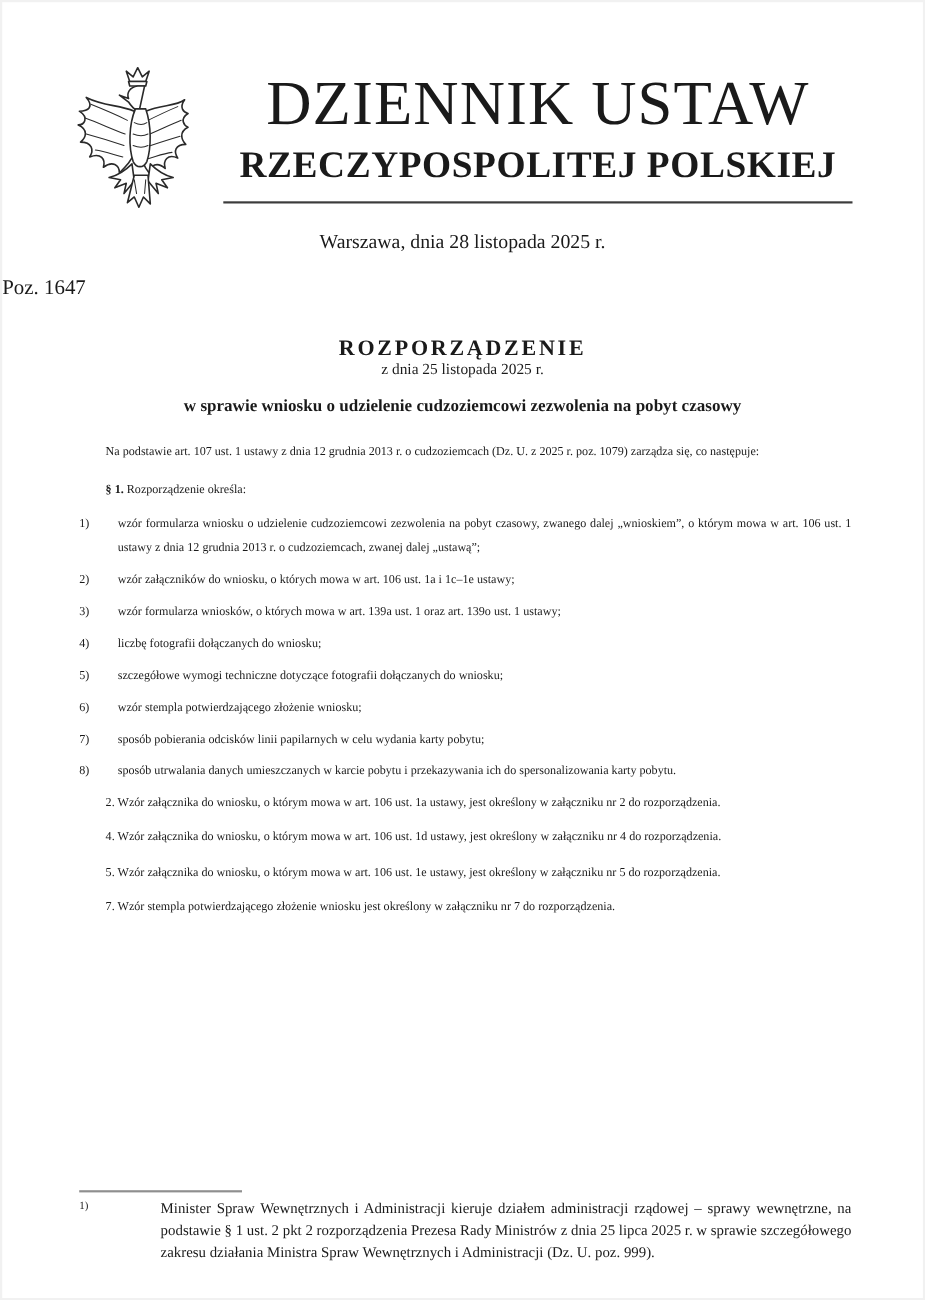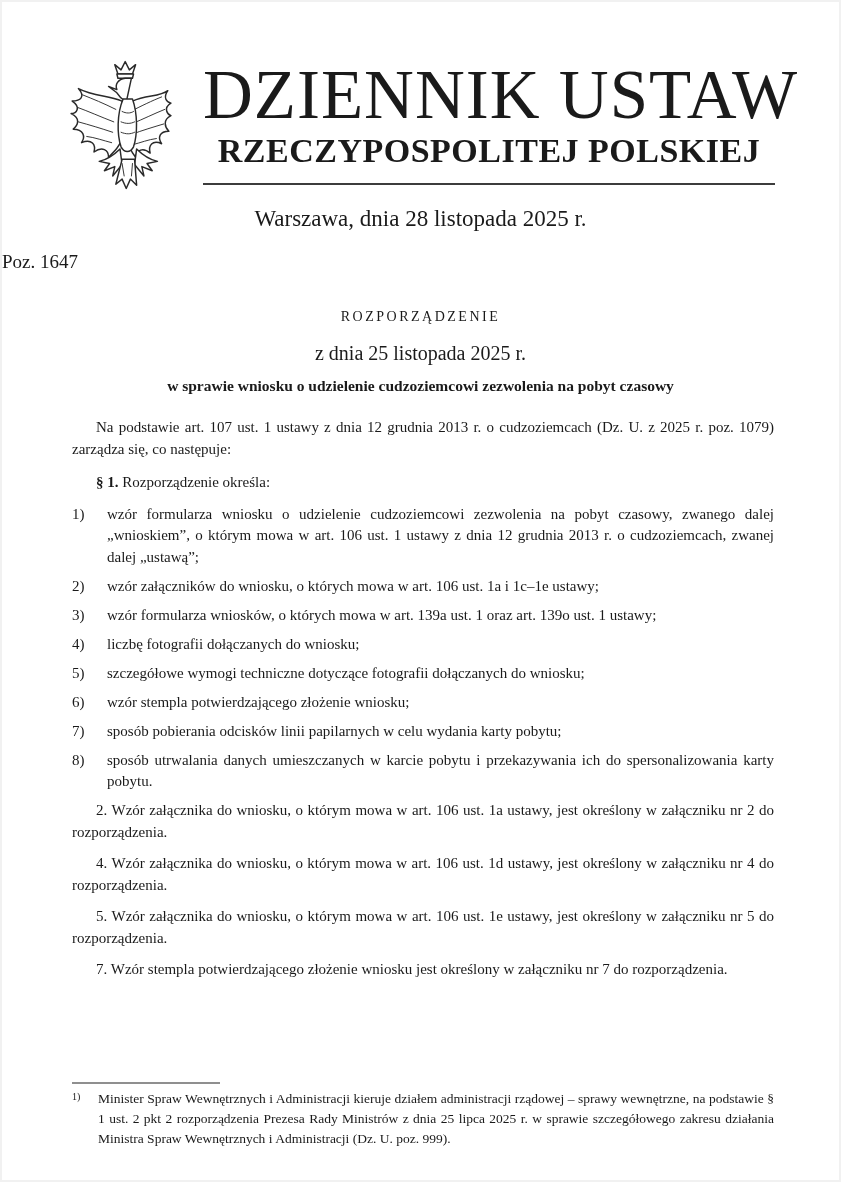--- a/index.html
+++ b/index.html
@@ -26,80 +26,80 @@
   .eagle svg { width: 100%; height: 100%; }
   .masthead-titles {
     margin: 55px 64px 0 201px;
     width: 572px;
     text-align: center;
     border-bottom: 2.5px solid #3c3c3c;
     padding-bottom: 8px;
     padding-top: 6px;
   }
   .journal-title {
-    font-size: 69px;
+    font-size: 57px;
     line-height: 64px;
     letter-spacing: 1px;
     white-space: nowrap;
     font-weight: 400;
   }
   .journal-subtitle {
     font-size: 34px;
     line-height: 48px;
     letter-spacing: 0.5px;
     white-space: nowrap;
     font-weight: 700;
   }
 
   
   .dateline {
     margin-top: 22px;
     text-align: center;
-    font-size: 23px;
+    font-size: 18px;
     line-height: 24px;
   }
   .poz {
     margin-top: 19px;
     text-align: left;
     font-size: 19px;
     line-height: 24px;
   }
 
   
   .act-title { margin-top: 33px; text-align: center; }
   .act-type {
-    font-weight: normal;
-    font-size: 14px;
+    font-weight: bold;
+    font-size: 20px;
     line-height: 20px;
     letter-spacing: 2.5px;
   }
   .act-issuer {
     margin-top: 8px;
     font-weight: bold;
     font-size: 15.5px;
     line-height: 20px;
     letter-spacing: 2.5px;
   }
   .act-issuer sup { font-size: 10px; letter-spacing: 0; }
   .act-date {
-    margin-top: 16px;
-    font-size: 20px;
+    margin-top: 0;
+    font-size: 14px;
     line-height: 20px;
   }
   .act-subject {
     margin-top: 13px;
     font-weight: bold;
     font-size: 15.5px;
     line-height: 20px;
   }
 
   
   .content {
     margin: 21px 65px 0 70px;
-    font-size: 15px;
+    font-size: 11px;
     line-height: 21.5px;
     text-align: justify;
   }
   .content p { margin: 0 0 10px 0; text-indent: 24px; }
   .content p.tight { margin-bottom: 12px; }
   .bold { font-weight: bold; }
 
   .list { margin: 2px 0 6px 0; }
   .item { display: flex; margin-bottom: 7.5px; }
   .item .num { flex: 0 0 35px; text-align: left; }
@@ -119,21 +119,21 @@
     border-top: 2px solid #8f8f8f;
     margin-bottom: 5px;
   }
   .fn { display: flex; font-size: 13.5px; line-height: 20px; }
   .fn-marker {
     flex: 0 0 26px;
     font-size: 10px;
     position: relative;
     top: -2px;
   }
-  .fn-text { flex: 1; text-align: justify; }
+  .fn-text { flex: 1; text-align: justify; margin-left: 48px; }
 </style>
 </head>
 <body>
 
 <div class="page">
 
   <div class="eagle">
     <svg viewBox="0 0 100 126" xmlns="http://www.w3.org/2000/svg">
       <g fill="#ffffff" stroke="#2a2a2a" stroke-width="1.4" stroke-linejoin="round" stroke-linecap="round">
 

